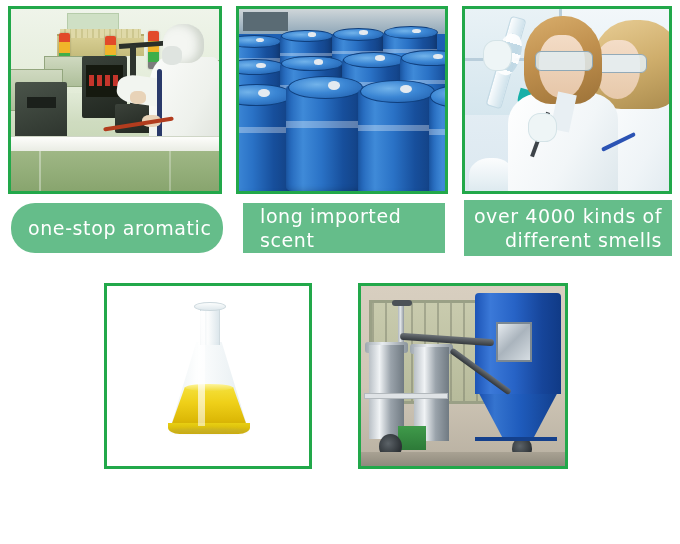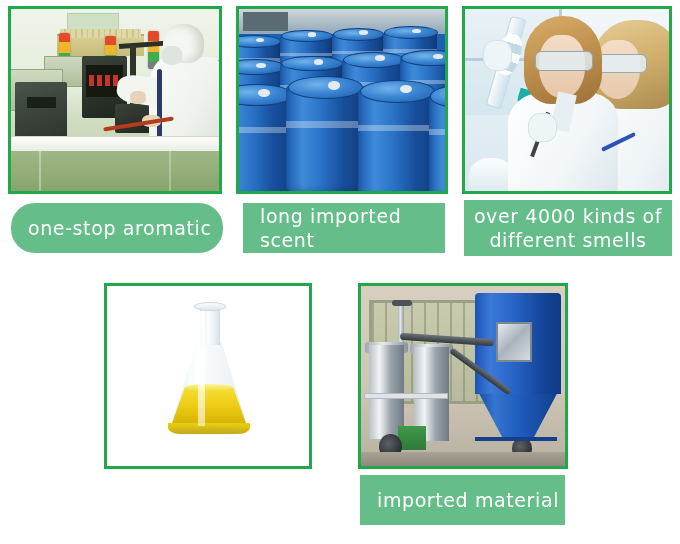--- a/index.html
+++ b/index.html
@@ -53,21 +53,21 @@
   .caption .txt { display: block; }
   .caption .txt .l2 { display: block; }
 
   
   #panel-lab      { left: 8px;   top: 6px;   width: 214px; height: 188px; }
   #panel-drums    { left: 236px; top: 6px;   width: 212px; height: 188px; }
   #panel-chemists { left: 462px; top: 6px;   width: 210px; height: 188px; }
 
   #caption-one-stop   { left: 11px;  top: 203px; width: 212px; height: 50px; border-radius: 24px; }
   #caption-long-scent { left: 243px; top: 203px; width: 202px; height: 50px; }
-  #caption-4000       { left: 464px; top: 200px; width: 208px; height: 56px; }
+  #caption-4000       { left: 464px; top: 200px; width: 208px; height: 56px; text-align: right; }
 
   
   #panel-flask  { left: 104px; top: 283px; width: 208px; height: 186px; }
   #panel-plant  { left: 358px; top: 283px; width: 210px; height: 186px; }
 
   #caption-innovative { left: 106px; top: 475px; width: 208px; height: 50px; }
   #caption-imported   { left: 360px; top: 475px; width: 205px; height: 50px; }
 
   
   .ph-lab {
@@ -586,17 +586,14 @@
         </div>
       <div class="duct2"></div>
       <div class="table"></div>
       <div class="green-box"></div>
       <div class="wheel w1"></div>
       <div class="wheel w2"></div>
       <div class="frame-base"></div>
       <div class="floor"></div>
     </div>
   </div>
-  <div class="caption left" id="caption-imported">
-    <span class="txt">imported material</span>
-  </div>
 
 </div>
 
 </body></html>

